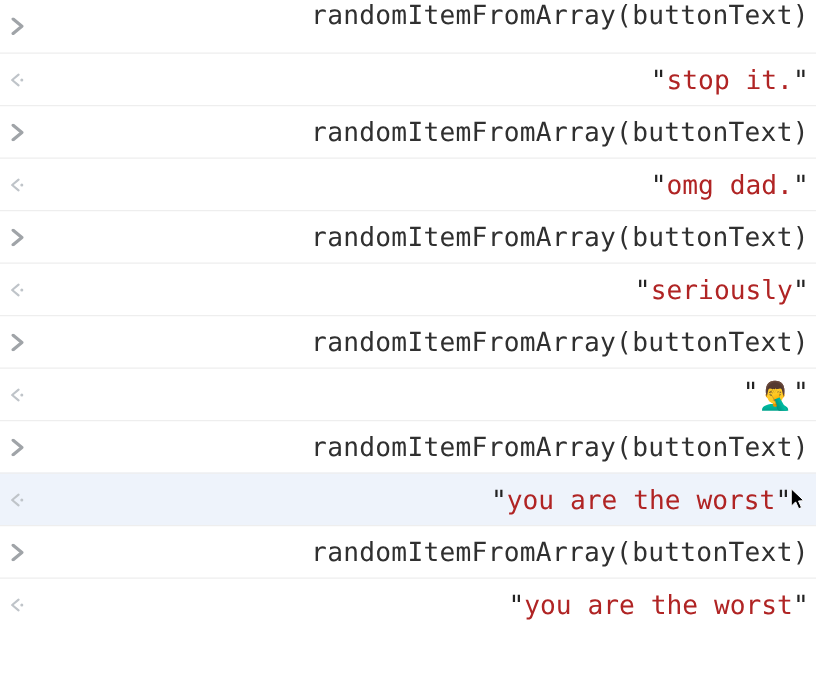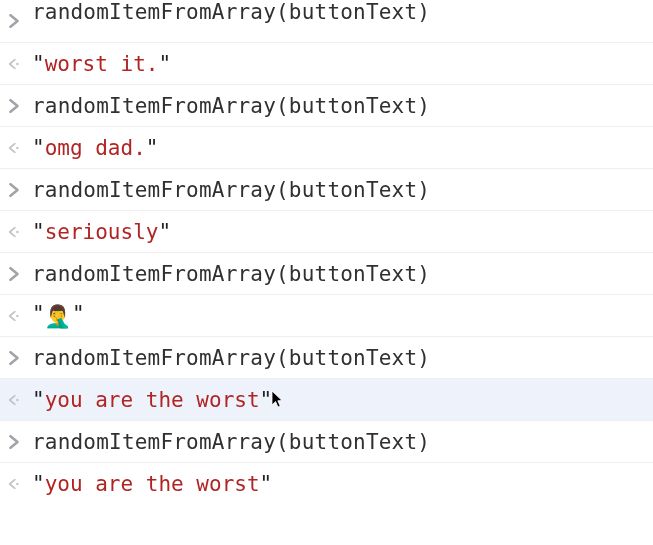--- a/index.html
+++ b/index.html
@@ -12,20 +12,21 @@
       font-size: 21px;
       background: #ffffff;
       color: #333333;
       width: 653px;
       height: 545px;
       overflow: hidden;
     }
     .console {
       width: 100%;
       height: 100%;
+      text-align: right;
     }
     .row {
       display: flex;
       align-items: center;
       padding: 6px 6px;
       border-top: 1px solid #eeeeee;
       min-height: 42px;
     }
     .row.partial {
       border-top: none;
@@ -87,21 +88,21 @@
       </span>
       <span class="content"><span class="input-text">randomItemFromArray(buttonText)</span></span>
     </div>
     <div class="row">
       <span class="arrow">
         <svg viewBox="0 0 14 12">
     <path d="M8 1 L2 6 L8 11" stroke="#bfc4c9" stroke-width="2" fill="none" stroke-linecap="round" stroke-linejoin="round"></path>
     <circle cx="11" cy="6" r="1.4" fill="#bfc4c9"></circle>
   </svg>
       </span>
-      <span class="content"><span class="quote">"</span><span class="string-val">worst it.</span><span class="quote">"</span></span>
+      <span class="content"><span class="quote">"</span><span class="string-val">stop it.</span><span class="quote">"</span></span>
     </div>
     <div class="row">
       <span class="arrow">
         <svg viewBox="0 0 10 12">
     <path d="M2 1 L8 6 L2 11" stroke="#a0a4a8" stroke-width="2.2" fill="none" stroke-linecap="round" stroke-linejoin="round"></path>
   </svg>
       </span>
       <span class="content"><span class="input-text">randomItemFromArray(buttonText)</span></span>
     </div>
     <div class="row">

